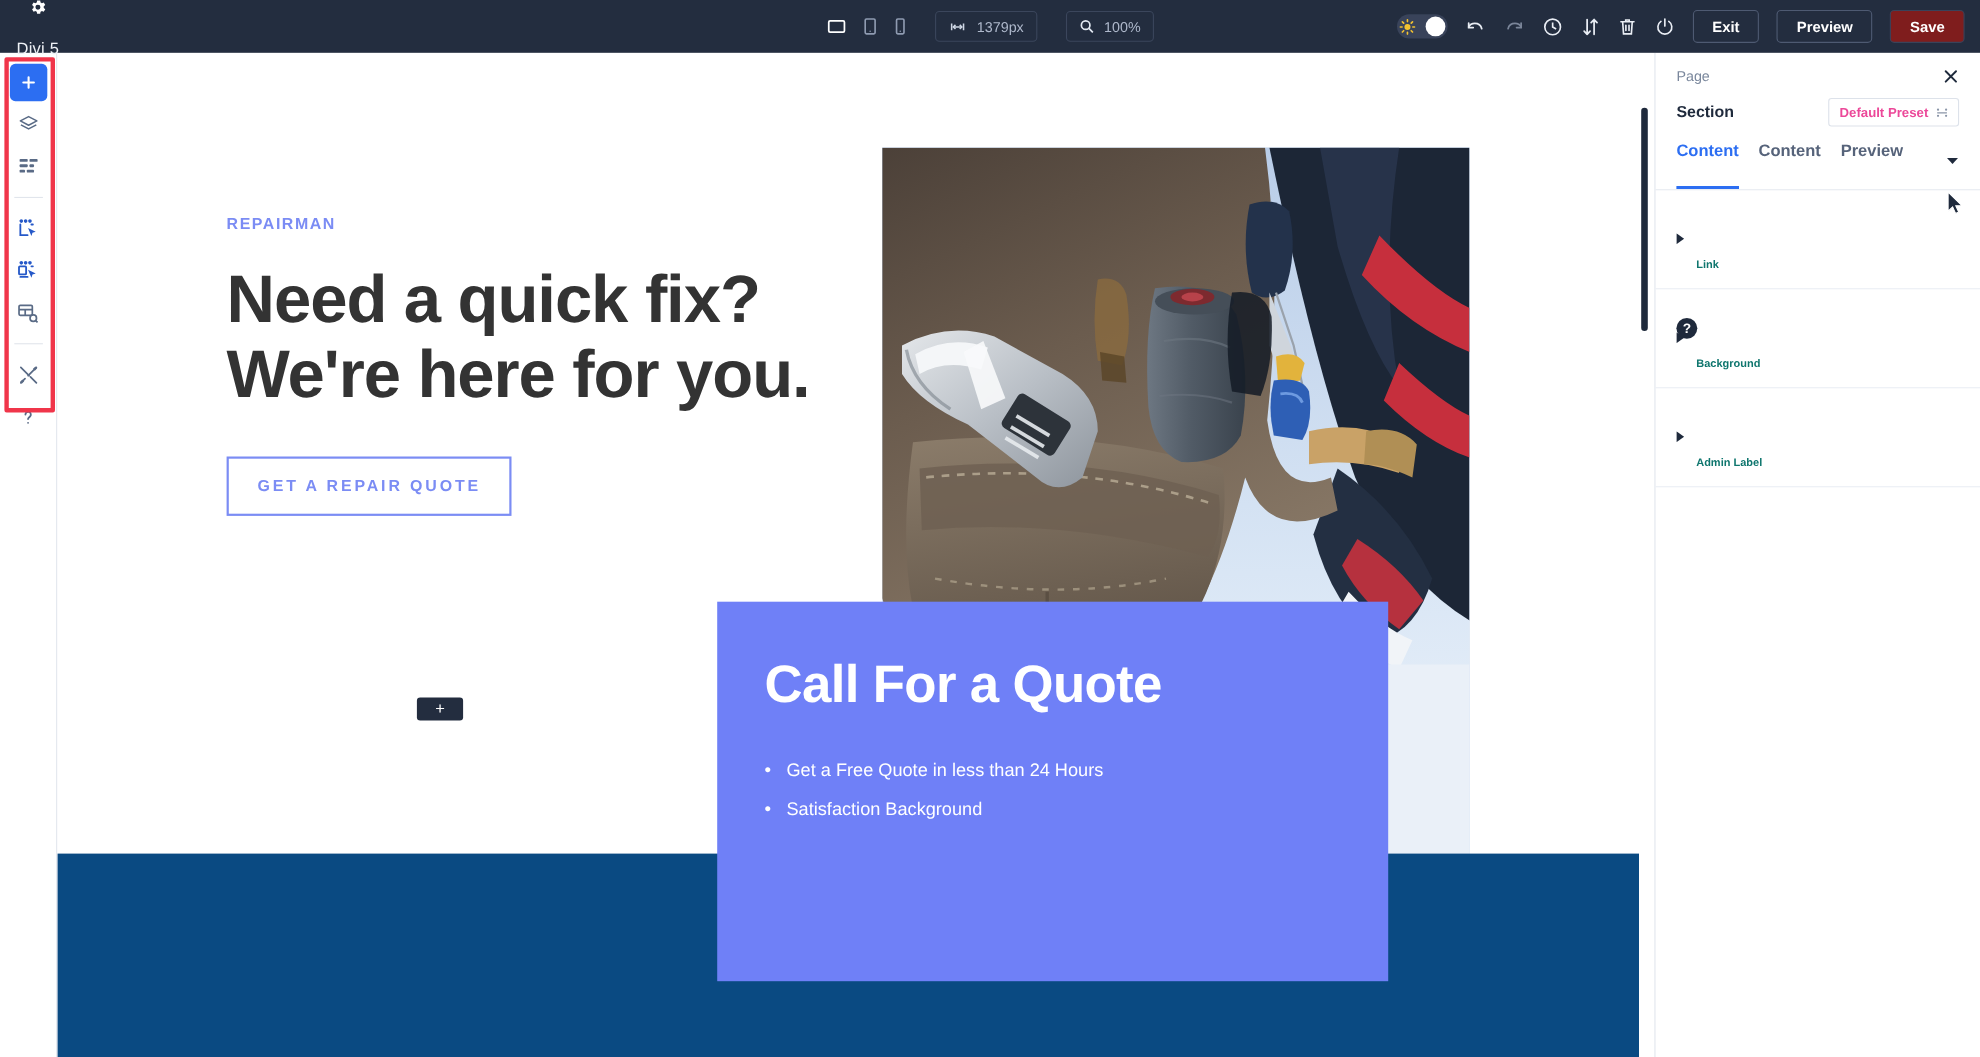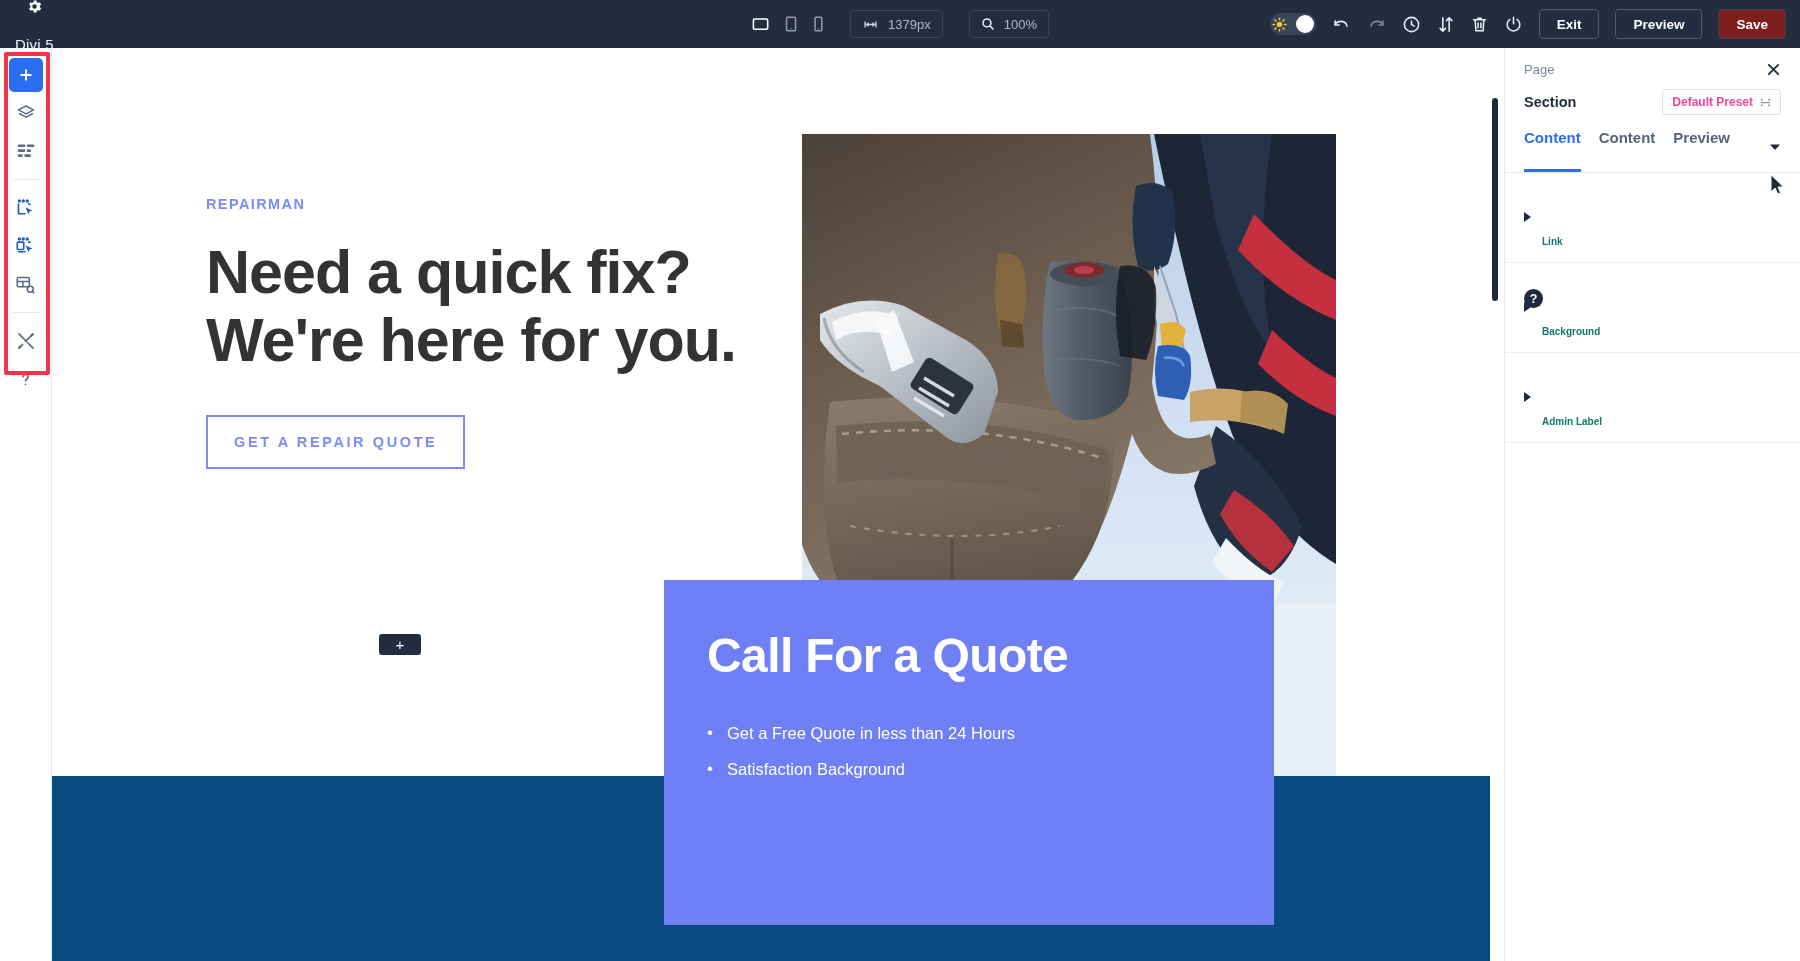--- a/index.html
+++ b/index.html
@@ -114,22 +114,22 @@
 
   
   .photo {
     position: absolute; left: 750px; top: 86px; width: 534px; height: 644px;
     overflow: hidden; background: #cfdcef;
   }
   .photo svg { display: block; width: 100%; height: 100%; }
 
   
   .quote-card {
-    position: absolute; left: 600px; top: 532px; width: 610px; height: 345px;
-    background: #6f80f7; padding: 48px 43px 0 43px; z-index: 12; margin-left: 12px;
+    position: absolute; left: 600px; top: 499px; width: 610px; height: 345px;
+    background: #6f80f7; padding: 48px 43px 0 43px; z-index: 12;
   }
   .quote-title {
     color: #ffffff; font-size: 48px; font-weight: bold; letter-spacing: -.6px;
     margin-bottom: 38px;
   }
   .quote-phone {
     color: #1d3e6e; font-size: 25px; font-weight: bold; letter-spacing: .4px;
     margin-bottom: 42px;
   }
   .quote-list { list-style: none; }

